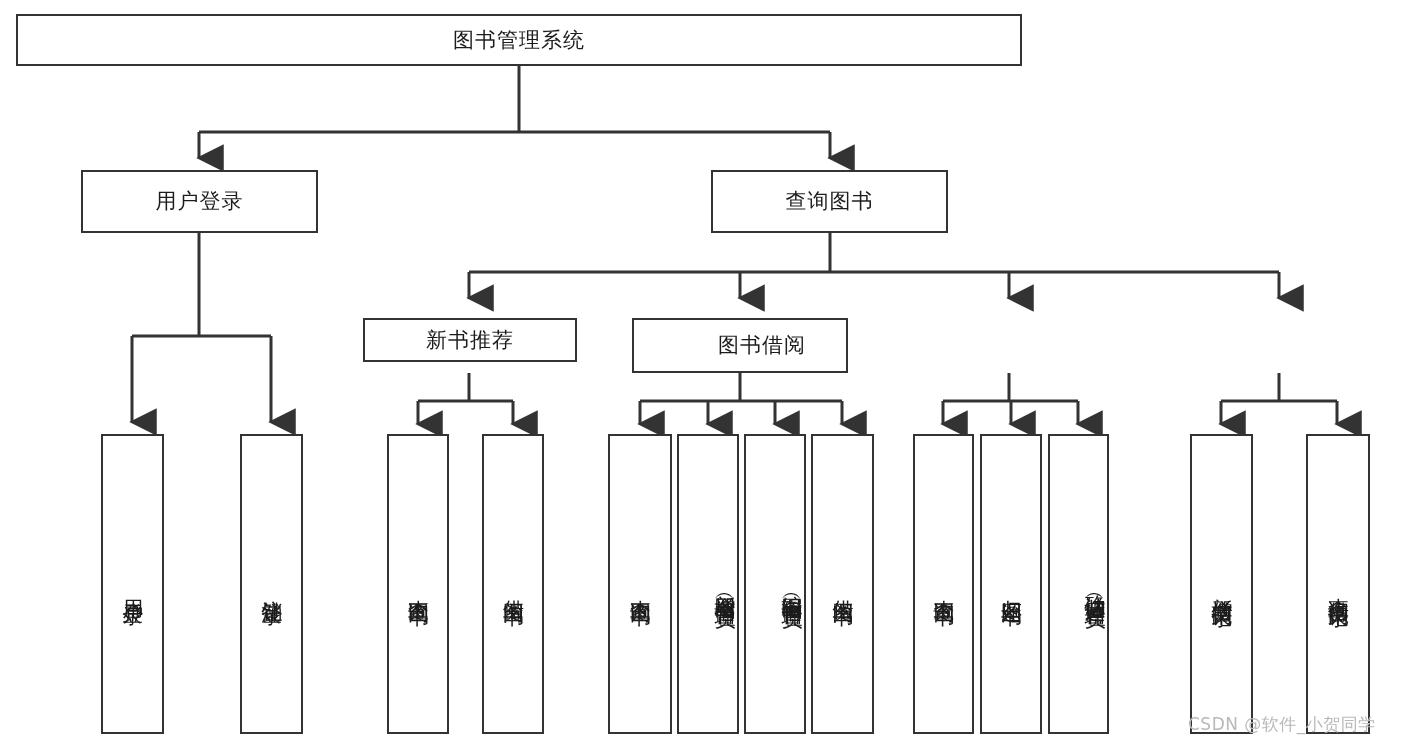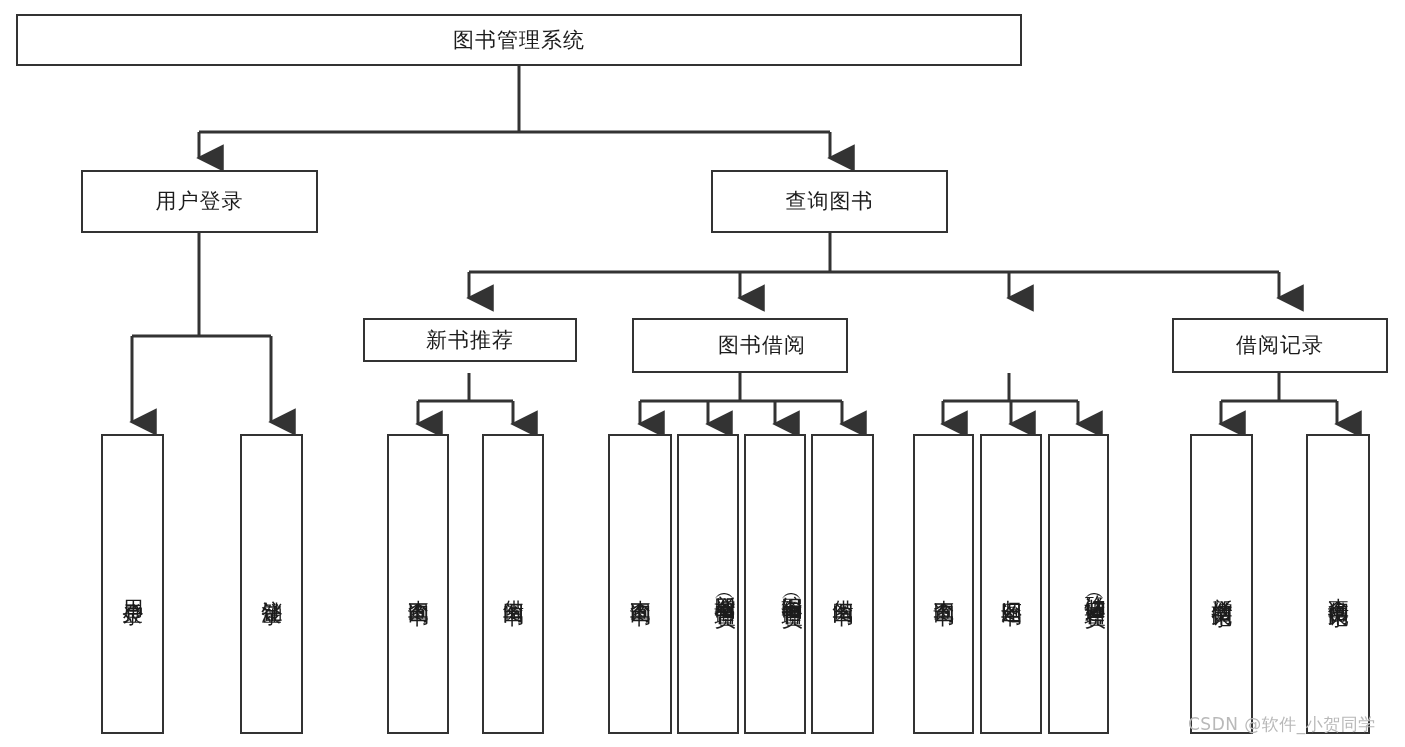--- a/index.html
+++ b/index.html
@@ -118,21 +118,20 @@
     </g>
   </svg>
 
   <div class="node horiz" style="left:16px; top:14px; width:1006px; height:52px;">图书管理系统</div>
 
   <div class="node horiz" style="left:81px; top:170px; width:237px; height:63px;">用户登录</div>
   <div class="node horiz" style="left:711px; top:170px; width:237px; height:63px;">查询图书</div>
 
   <div class="node horiz" style="left:363px; top:318px; width:214px; height:44px;">新书推荐</div>
   <div class="node horiz" style="left:632px; top:318px; width:216px; height:55px;padding-left:44px;">图书借阅</div>
-  <div class="node horiz" style="left:1172px; top:318px; width:216px; height:55px;">借阅记录</div>
 
   <div class="node vert root-align" style="left:101px; top:434px; width:63px; height:300px;">用户登录</div>
   <div class="node vert root-align" style="left:240px; top:434px; width:63px; height:300px;">注销登录</div>
 
   <div class="node vert root-align" style="left:387px; top:434px; width:62px; height:300px;">查询图书</div>
   <div class="node vert root-align" style="left:482px; top:434px; width:62px; height:300px;">借阅图书</div>
 
   <div class="node vert root-align" style="left:608px; top:434px; width:64px; height:300px;">查询图书</div>
   <div class="node vert" style="left:677px; top:434px; width:62px; height:300px;">新增图书（管理员）</div>
   <div class="node vert" style="left:744px; top:434px; width:62px; height:300px;">编辑图书（管理员）</div>

